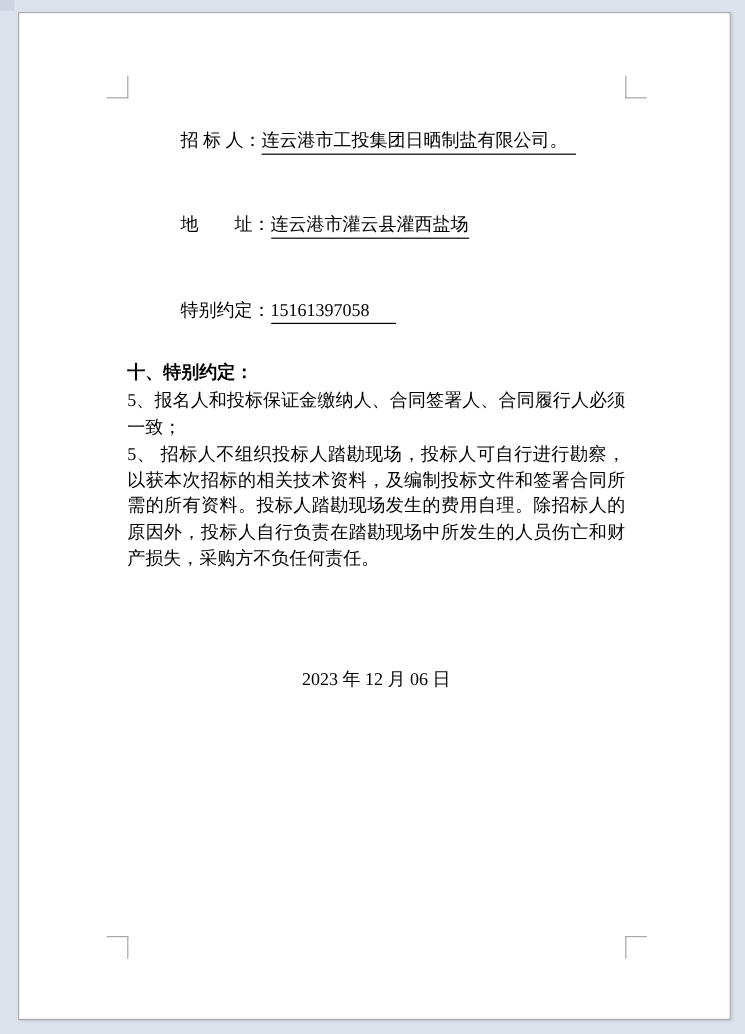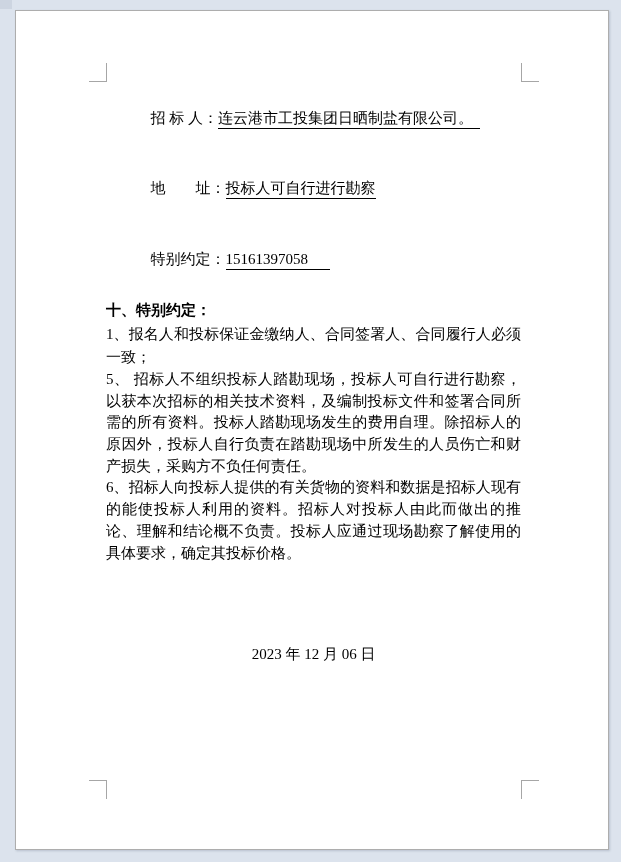--- a/index.html
+++ b/index.html
@@ -63,21 +63,20 @@
     border-bottom: 1px solid var(--ink);
     line-height: 19px;
     white-space: pre;
   }
   .contact-value.pad-sm { padding-right: 7px; }
   .contact-value.pad-lg { padding-right: 22px; }
   .section-title {
     margin: 5px 0 0 0;
     font-weight: bold;
     line-height: 23px;
-    font-family: Liberation Mono, monospace;
   }
   .clause {
     margin: 0;
     text-align: justify;
     line-height: 23.2px;
   }
   .clause-tight { line-height: 21.7px; }
   .doc-date {
     margin-top: 79px;
     text-align: center;
@@ -97,30 +96,29 @@
   <div class="crop crop-bl"></div>
   <div class="crop crop-br"></div>
 
   <div class="doc-content">
 
     <div class="contact-line">
       <span class="contact-label">招 标 人：</span><span class="contact-value pad-sm">连云港市工投集团日晒制盐有限公司。</span>
     </div>
 
     <div class="contact-line">
-      <span class="contact-label">地　　址：</span><span class="contact-value">投标人可自行进行勘察</span>
+      <span class="contact-label">地　　址：</span><span class="contact-value">连云港市灌云县灌西盐场</span>
     </div>
 
 
     <div class="contact-line">
       <span class="contact-label">特别约定：</span><span class="contact-value pad-lg">15161397058</span>
     </div>
 
     <p class="section-title">十、特别约定：</p>
 
-    <p class="clause">1、报名人和投标保证金缴纳人、合同签署人、合同履行人必须一致；</p>
+    <p class="clause">5、报名人和投标保证金缴纳人、合同签署人、合同履行人必须一致；</p>
     <p class="clause clause-tight">5、 招标人不组织投标人踏勘现场，投标人可自行进行勘察，以获本次招标的相关技术资料，及编制投标文件和签署合同所需的所有资料。投标人踏勘现场发生的费用自理。除招标人的原因外，投标人自行负责在踏勘现场中所发生的人员伤亡和财产损失，采购方不负任何责任。</p>
-    <p class="clause clause-tight">6、招标人向投标人提供的有关货物的资料和数据是招标人现有的能使投标人利用的资料。招标人对投标人由此而做出的推论、理解和结论概不负责。投标人应通过现场勘察了解使用的具体要求，确定其投标价格。</p>
 
     <div class="doc-date">2023 年 12 月 06 日</div>
 
   </div>
 </div>
 
 </body></html>

